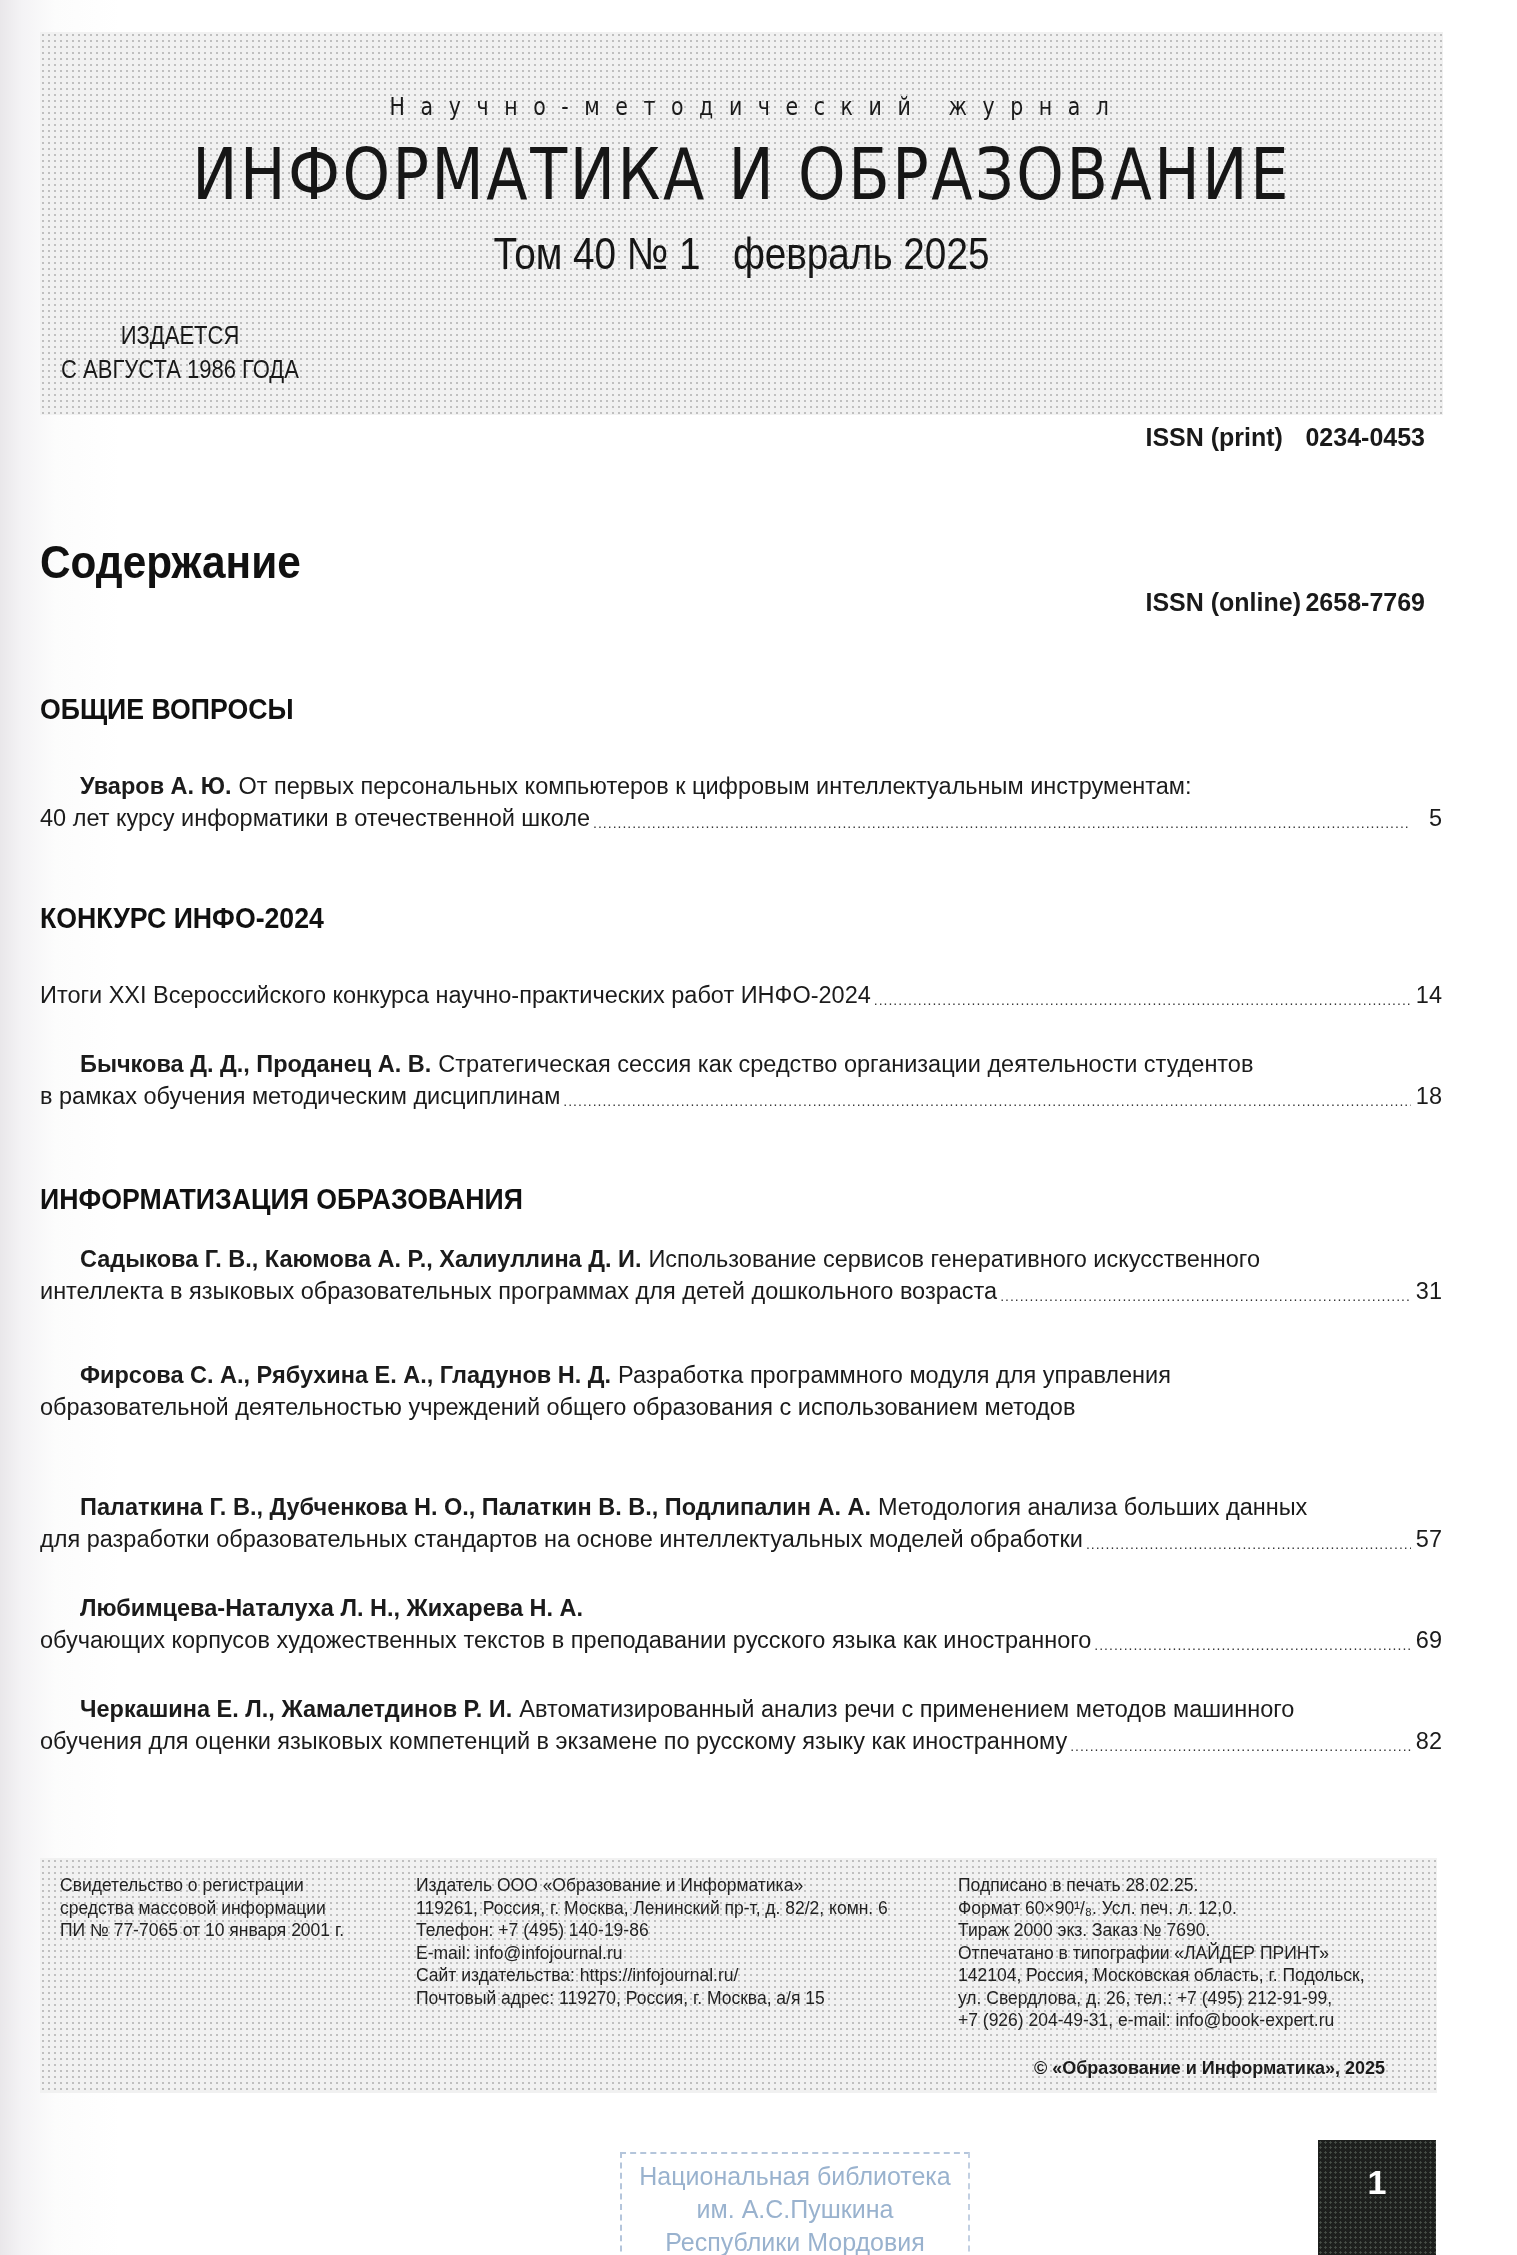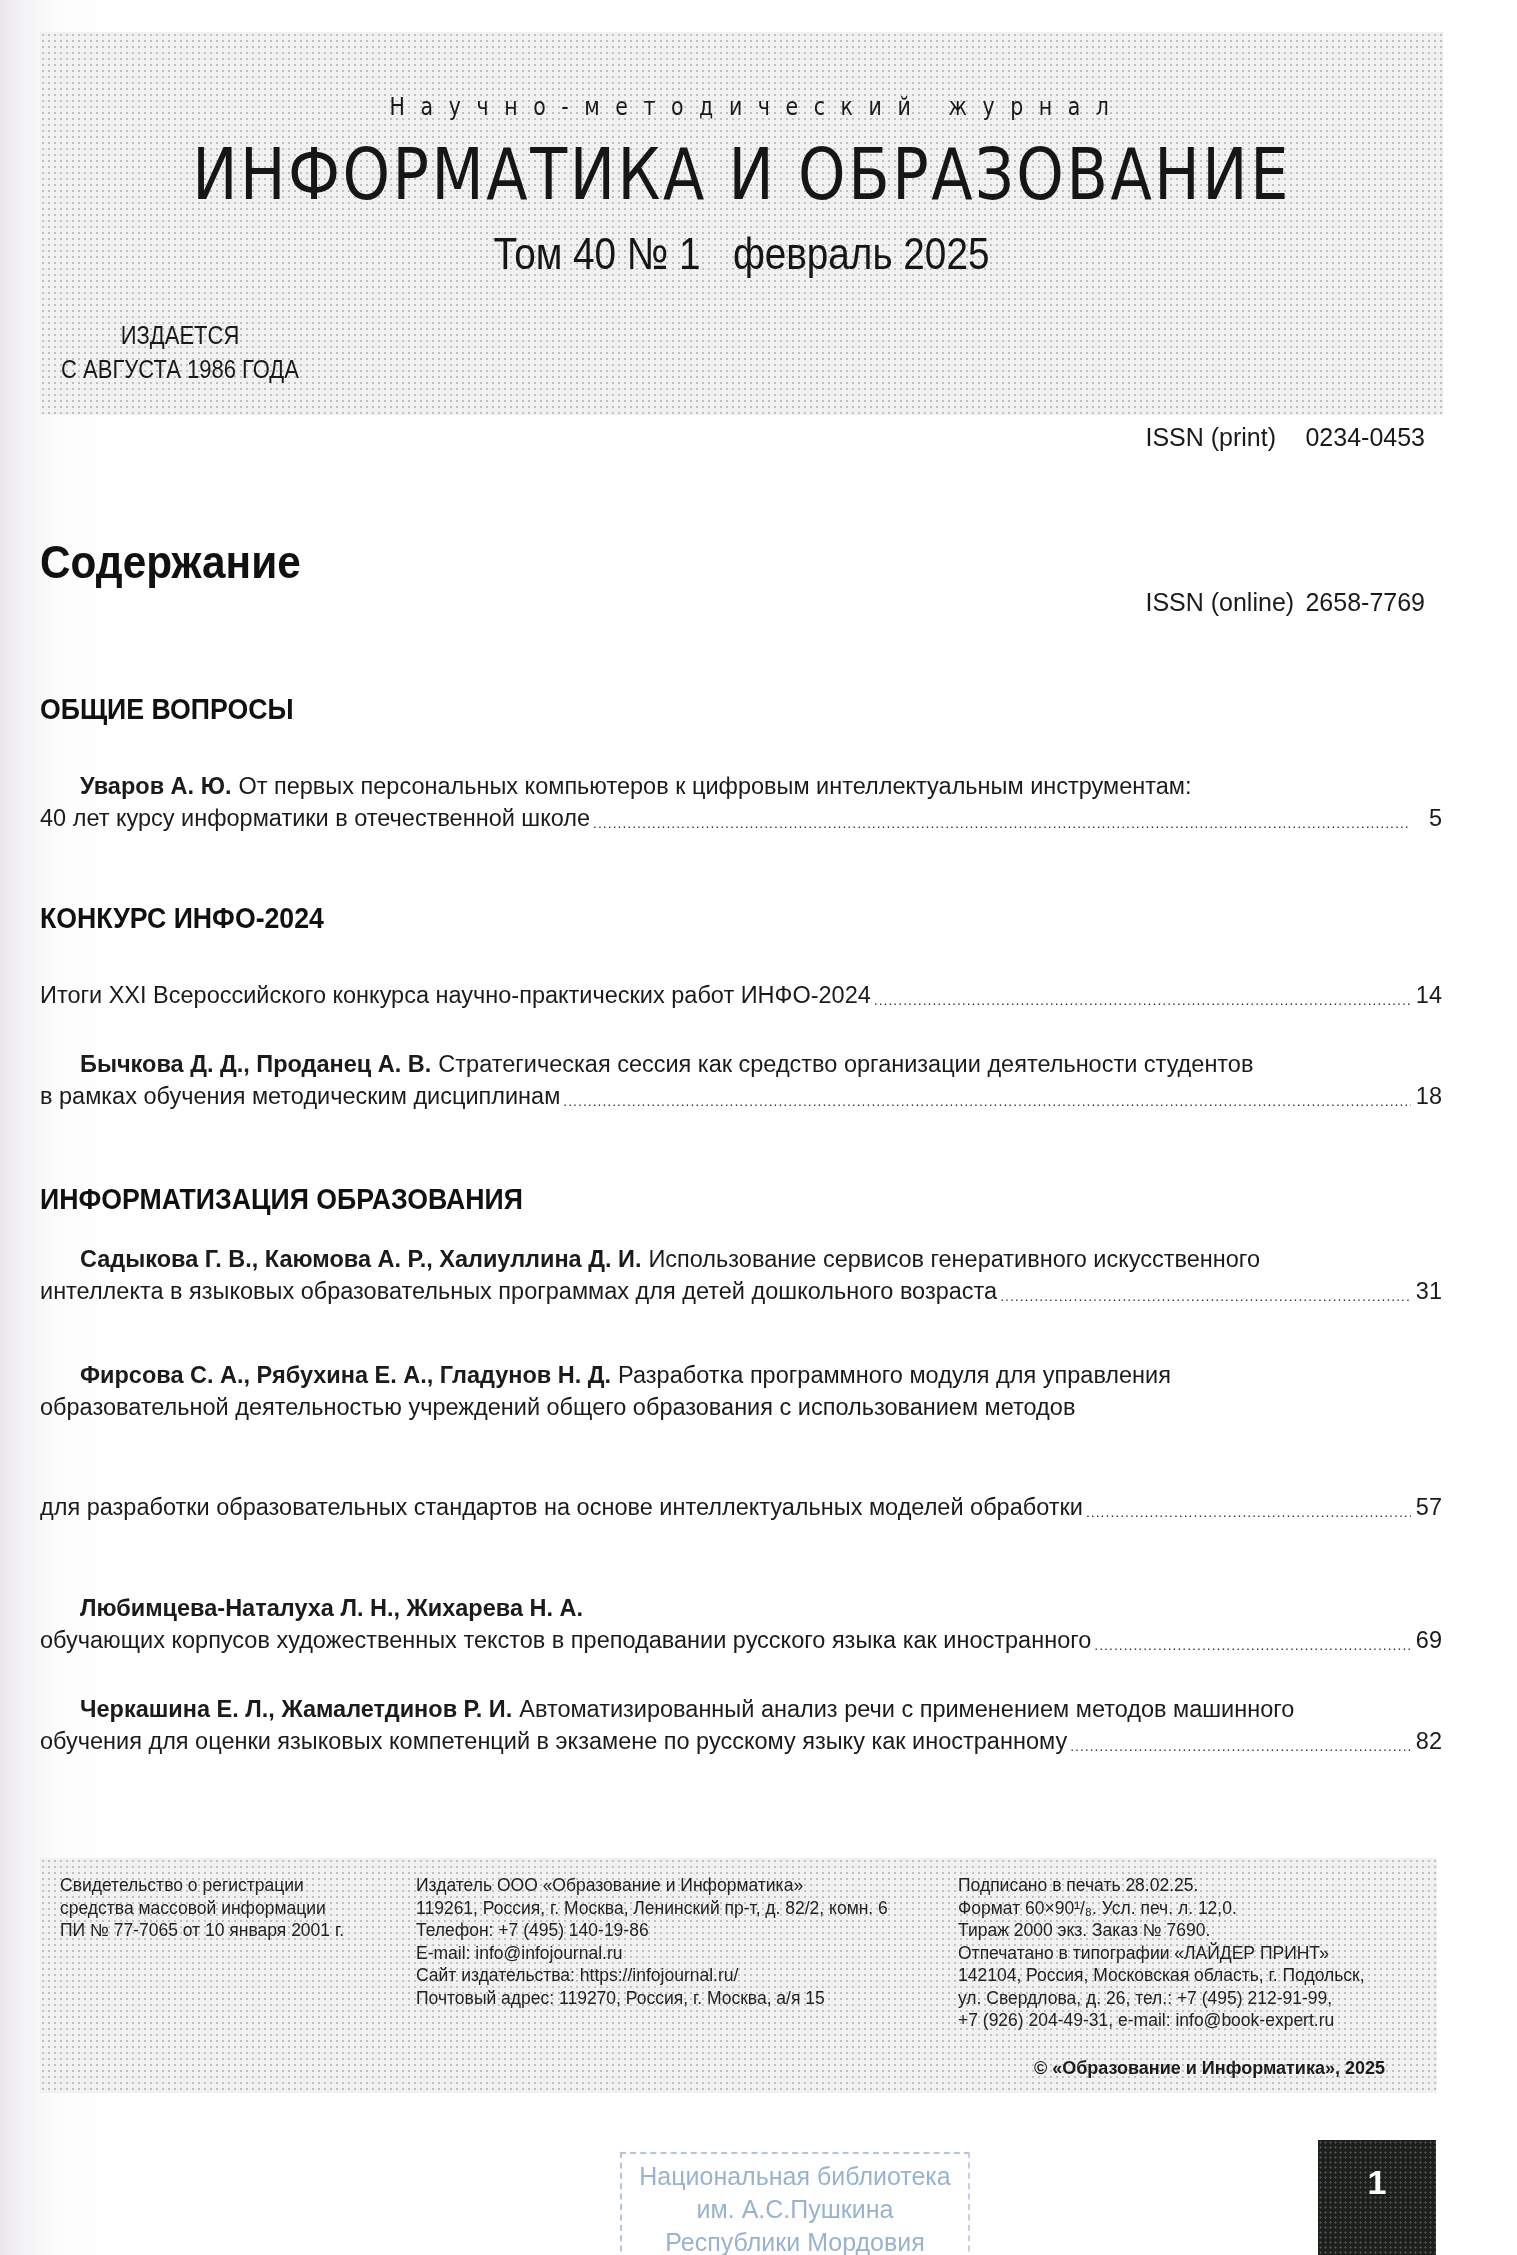--- a/index.html
+++ b/index.html
@@ -77,20 +77,21 @@
       transform-origin: left center;
     }
     .masthead .issn {
       position: absolute;
       right: 18px;
       top: 290px;
       font-size: 25px;
       line-height: 33px;
       color: #1a1a1a;
       white-space: pre;
+      font-weight: bold;
     }
     .issn-row span { display: inline-block; }
     .issn-row .issn-label { width: 160px; }
 
     
     .contents-title {
       position: absolute;
       left: 40px;
       top: 535px;
       font-size: 46px;
@@ -294,20 +295,24 @@
     <div class="line">
         <span class="authors">Фирсова С. А., Рябухина Е. А., Гладунов Н. Д.</span>
         <span>Разработка программного модуля для управления</span>
       </div>
     <div class="line">
         <span>образовательной деятельностью учреждений общего образования с использованием методов</span>
       </div>
   </div>
   <div class="entry" style="top:1491px;">
     <div class="line">
+        <span class="authors">Палаткина Г. В., Дубченкова Н. О., Палаткин В. В., Подлипалин А. А.</span>
+        <span>Методология анализа больших данных</span>
+      </div>
+    <div class="line">
         <span>для разработки образовательных стандартов на основе интеллектуальных моделей обработки</span>
         <span class="leader"></span>
         <span class="page">57</span>
       </div>
   </div>
   <div class="entry" style="top:1592px;">
     <div class="line">
         <span class="authors">Любимцева-Наталуха Л. Н., Жихарева Н. А.</span>
       </div>
     <div class="line">

